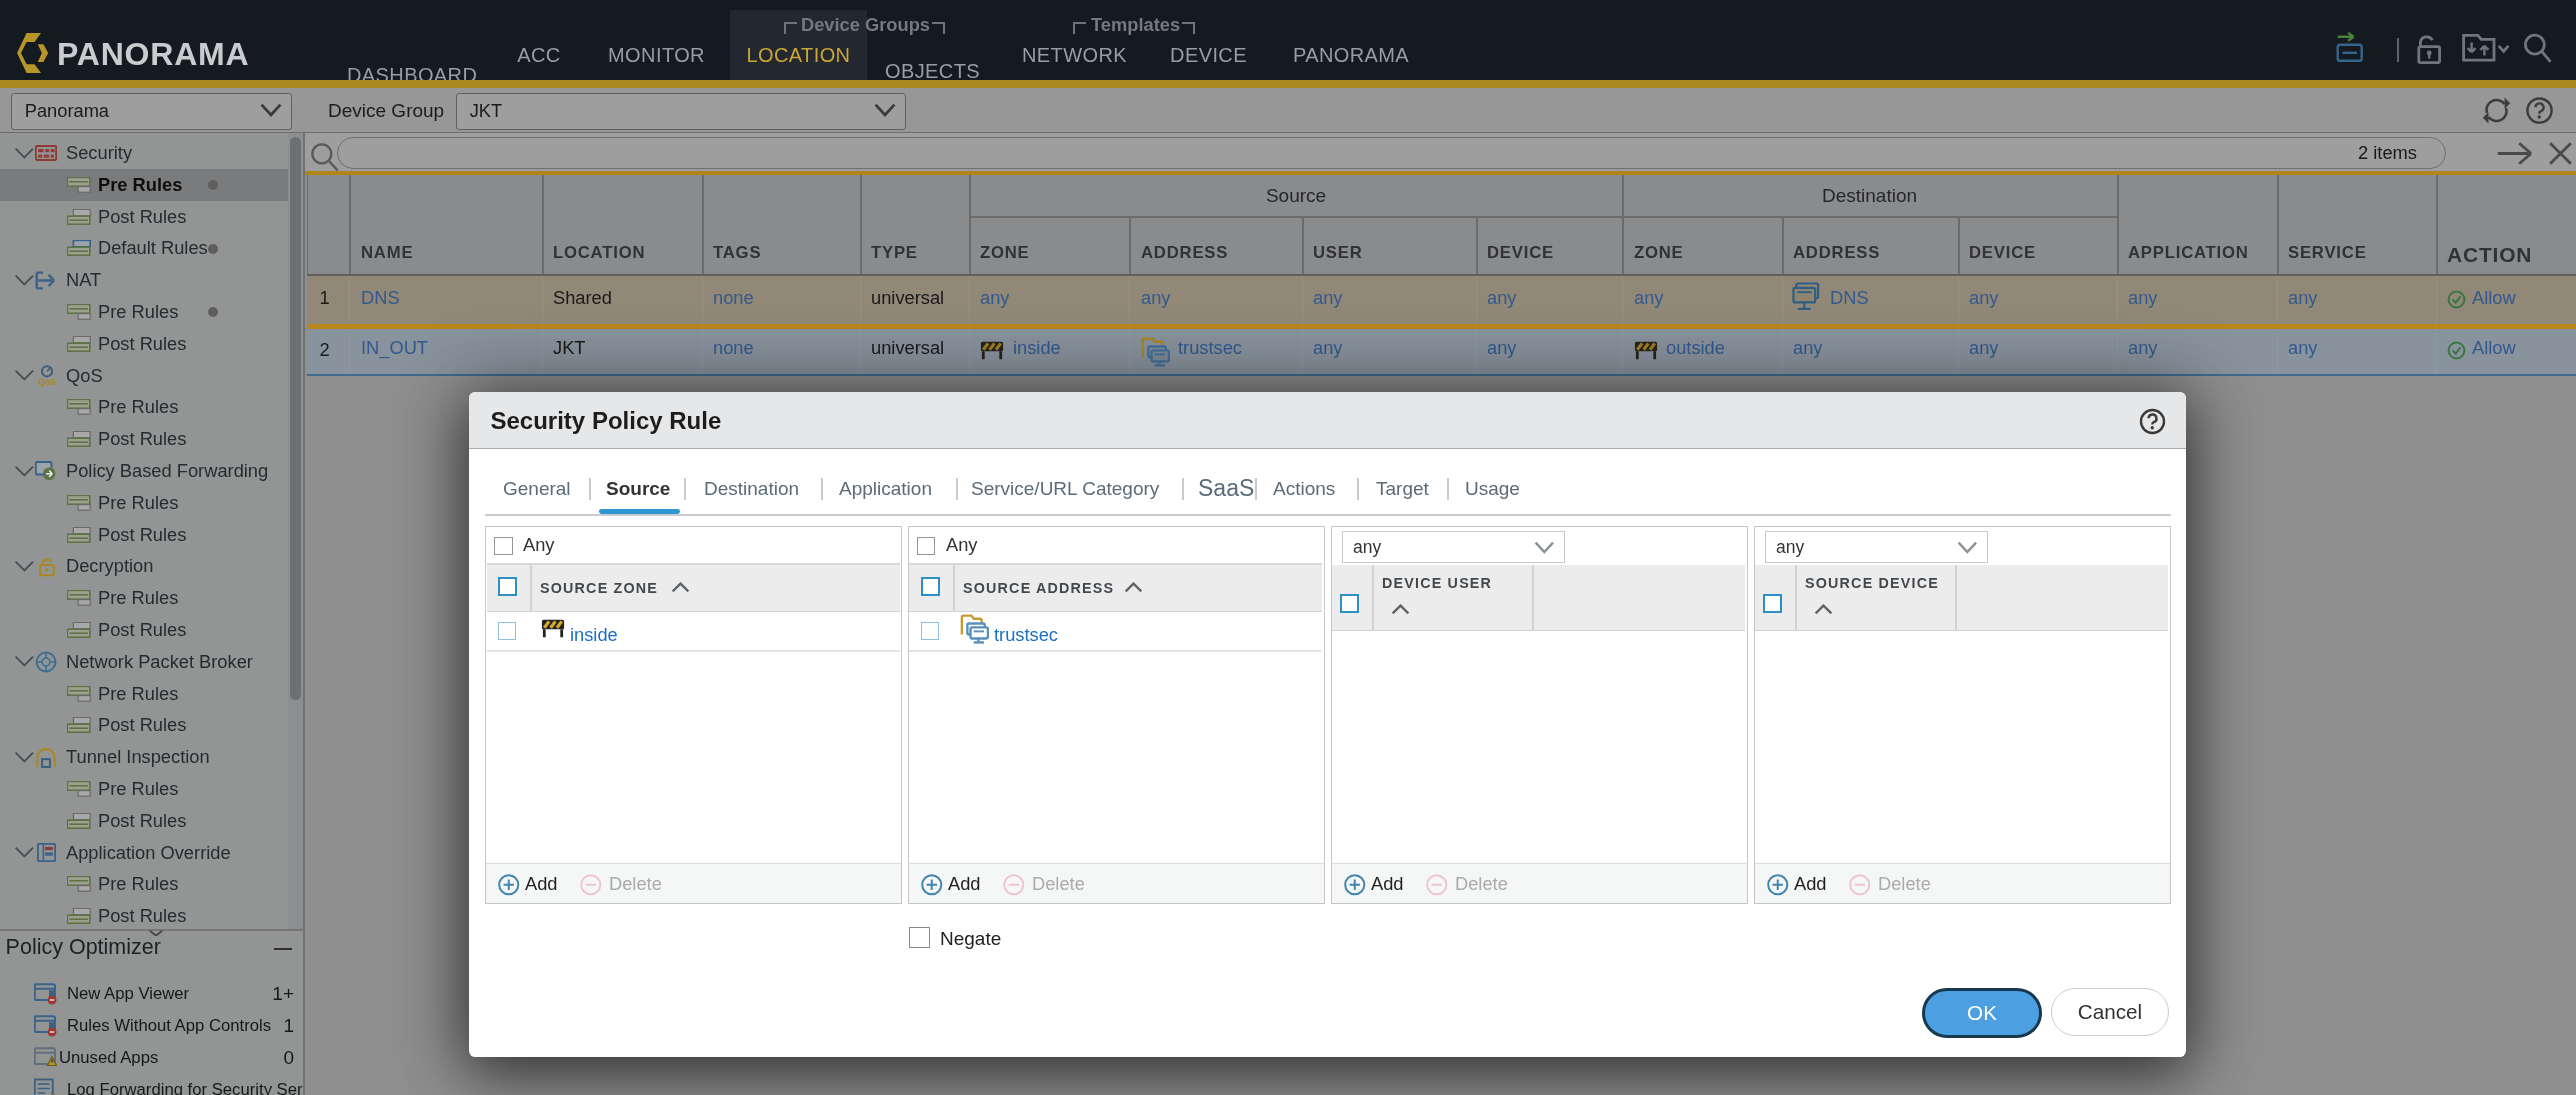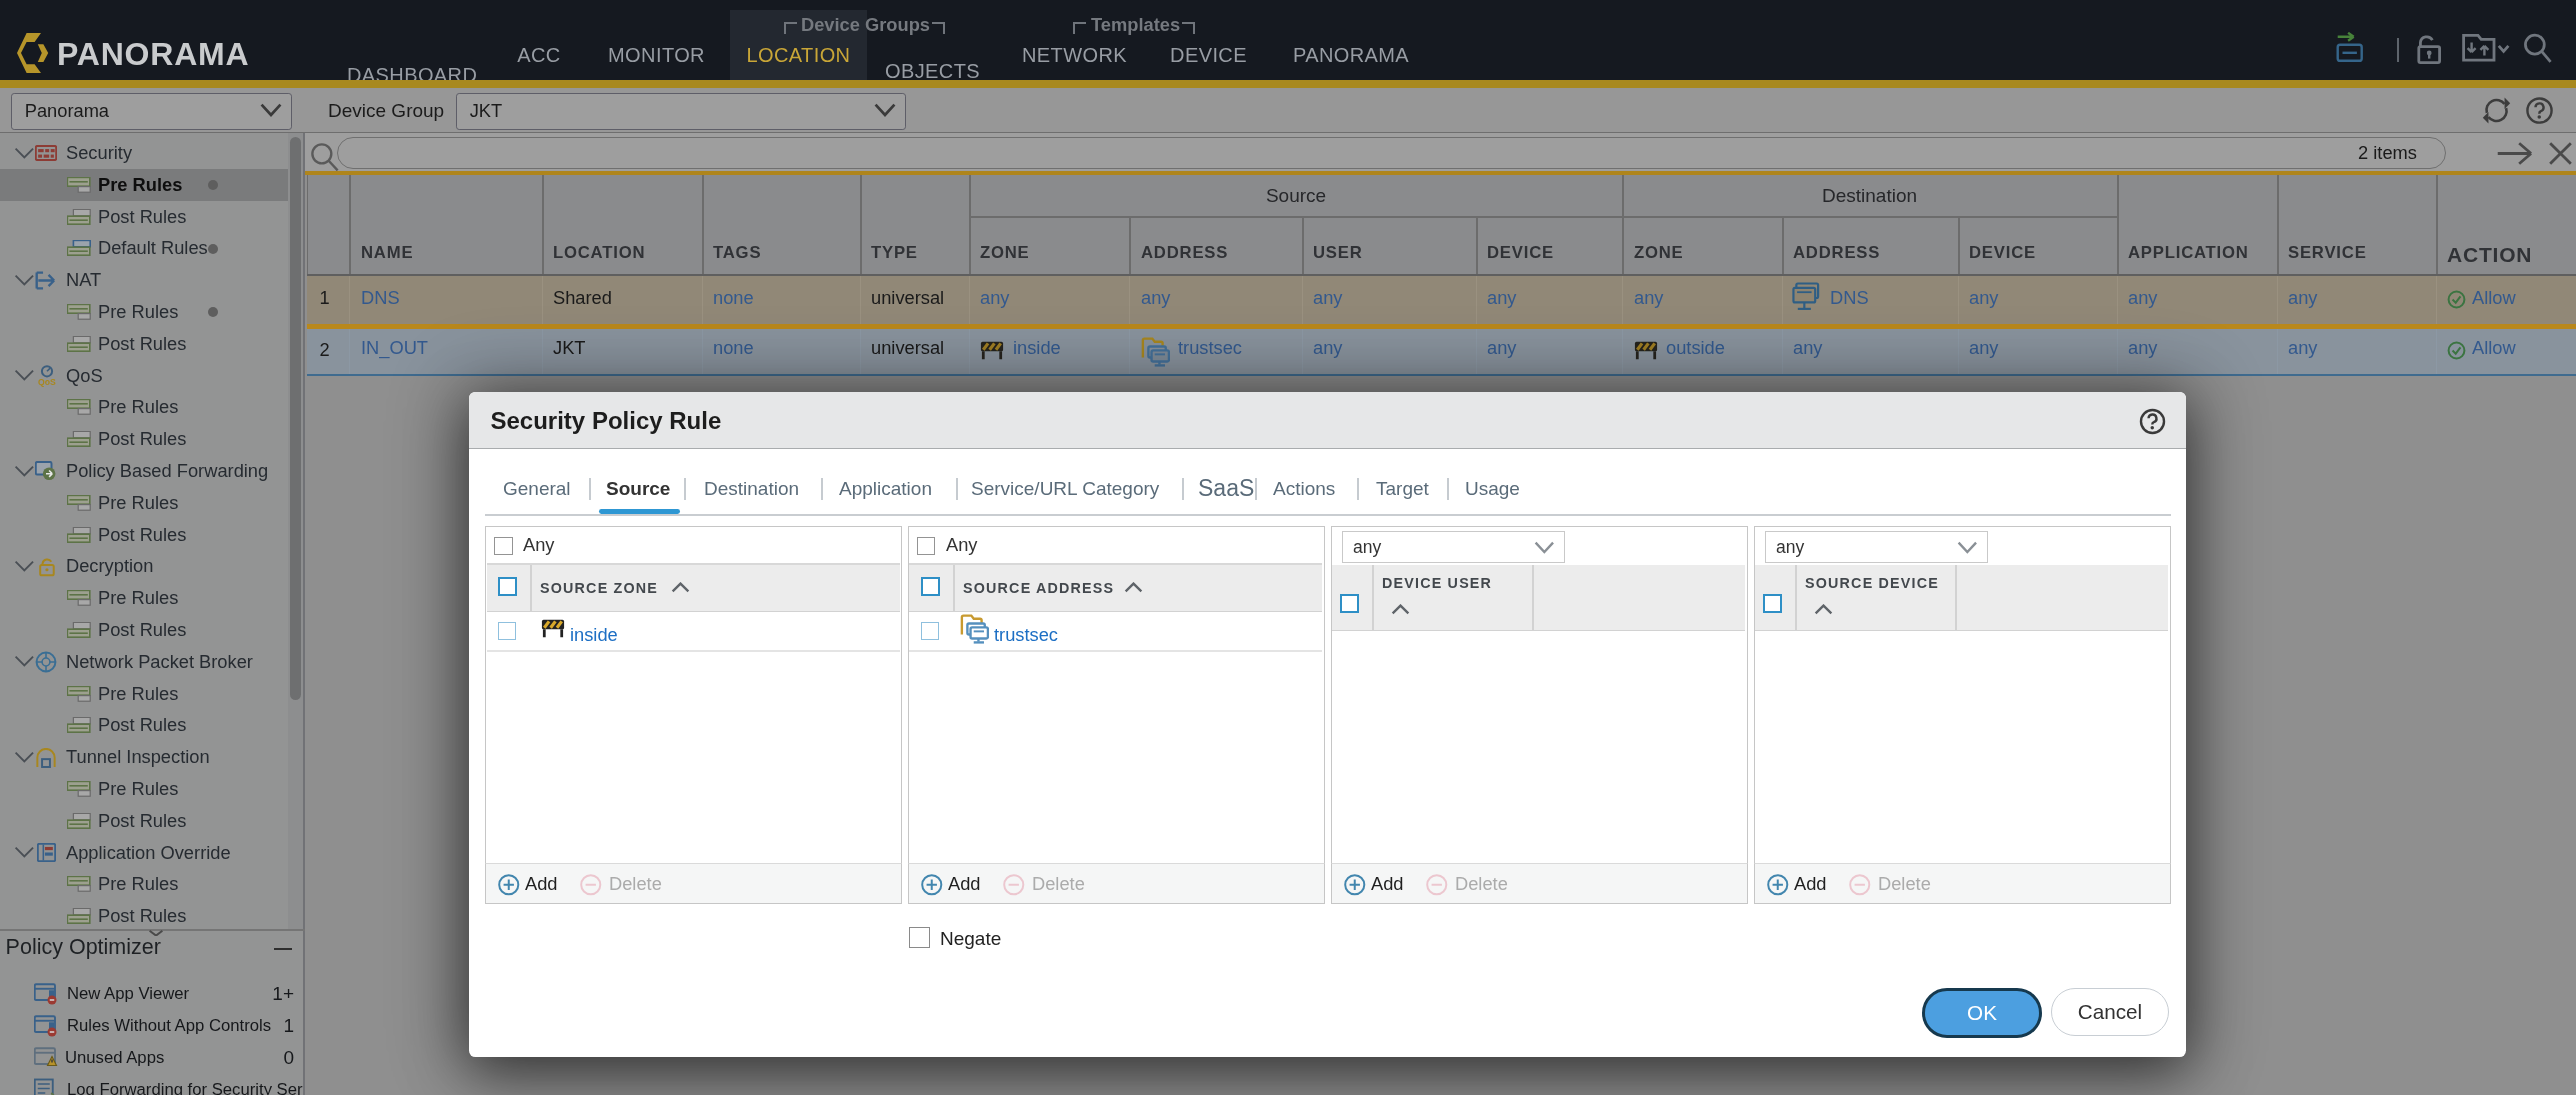--- a/index.html
+++ b/index.html
@@ -298,21 +298,21 @@
       <line x1="21" y1="23" x2="27" y2="23" stroke="#D8D8D8" stroke-width="2"></line>
 </svg>
 <div class="tx" style="left:67px;top:877px;height:32px;line-height:32px;font-size:16.7px;color:#16181B;">Rules Without App Controls</div>
 <div class="tx" style="left:235px;top:877px;width:59px;height:32px;line-height:32px;font-size:19px;color:#16181B;text-align:right;">1</div>
 <svg class="abs" style="left:34px;top:913px;" width="24" height="24" viewBox="0 0 32 30">
 <rect x="1" y="2" width="27" height="21" rx="2" fill="none" stroke="#5F6F7E" stroke-width="2.5"></rect>
 <line x1="1" y1="8" x2="28" y2="8" stroke="#5F6F7E" stroke-width="2.5"></line>
 <path d="M18 25 L24 13 L30 25 Z" fill="#B8922A" stroke="#6A5A18" stroke-width="1.5"></path>
 <line x1="24" y1="17" x2="24" y2="21" stroke="#3A3A3A" stroke-width="2"></line>
 </svg>
-<div class="tx" style="left:65px;top:909px;height:32px;line-height:32px;font-size:16.7px;color:#16181B;">Unused Apps</div>
+<div class="tx" style="left:59px;top:909px;height:32px;line-height:32px;font-size:16.7px;color:#16181B;">Unused Apps</div>
 <div class="tx" style="left:235px;top:909px;width:59px;height:32px;line-height:32px;font-size:19px;color:#16181B;text-align:right;">0</div>
 <svg class="abs" style="left:34px;top:945px;" width="24" height="24" viewBox="0 0 32 30">
 <rect x="1" y="1" width="24" height="26" fill="none" stroke="#3C5E7E" stroke-width="2.5"></rect>
 <line x1="5" y1="7" x2="21" y2="7" stroke="#3C5E7E" stroke-width="2"></line>
 <line x1="5" y1="13" x2="21" y2="13" stroke="#3C5E7E" stroke-width="2"></line>
 <line x1="5" y1="19" x2="15" y2="19" stroke="#3C5E7E" stroke-width="2"></line>
 <path d="M18 24 H28 M28 24 L23 19 M28 24 L23 29" stroke="#5D7347" stroke-width="2.5" fill="none"></path>
 </svg>
 <div class="tx" style="left:67px;top:941px;height:32px;line-height:32px;font-size:16.7px;color:#16181B;">Log Forwarding for Security Ser</div>
 </div>

